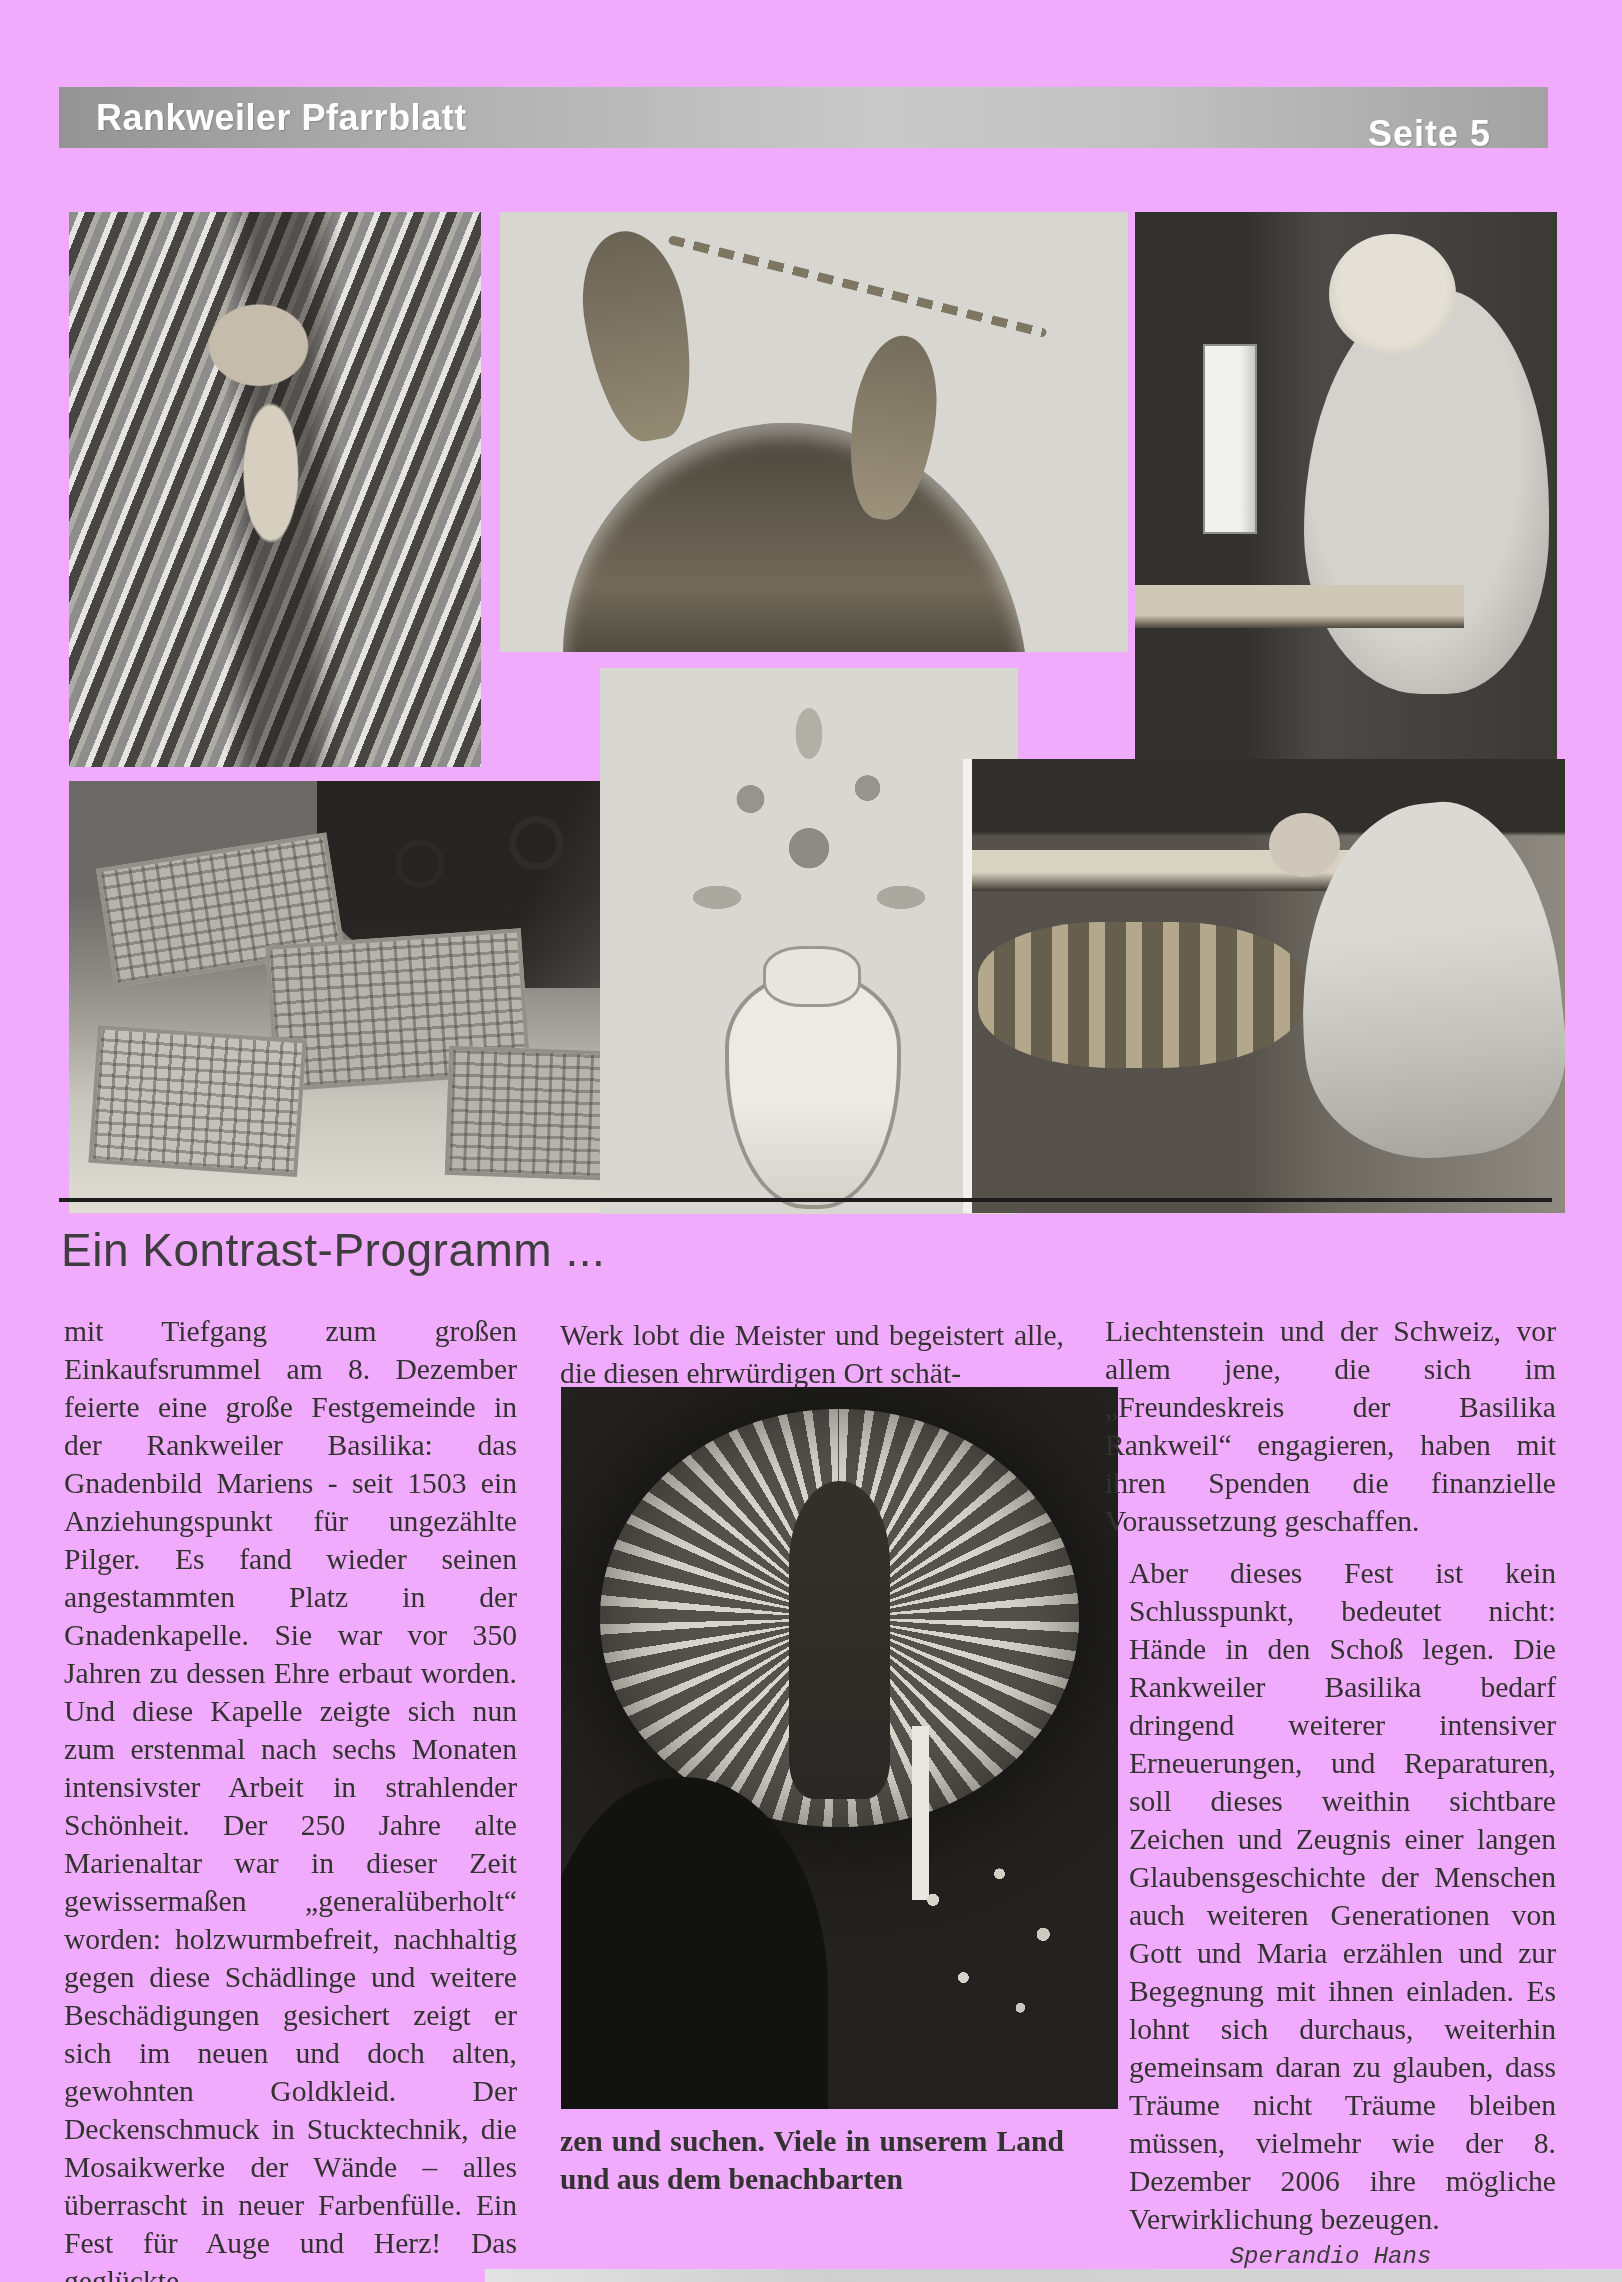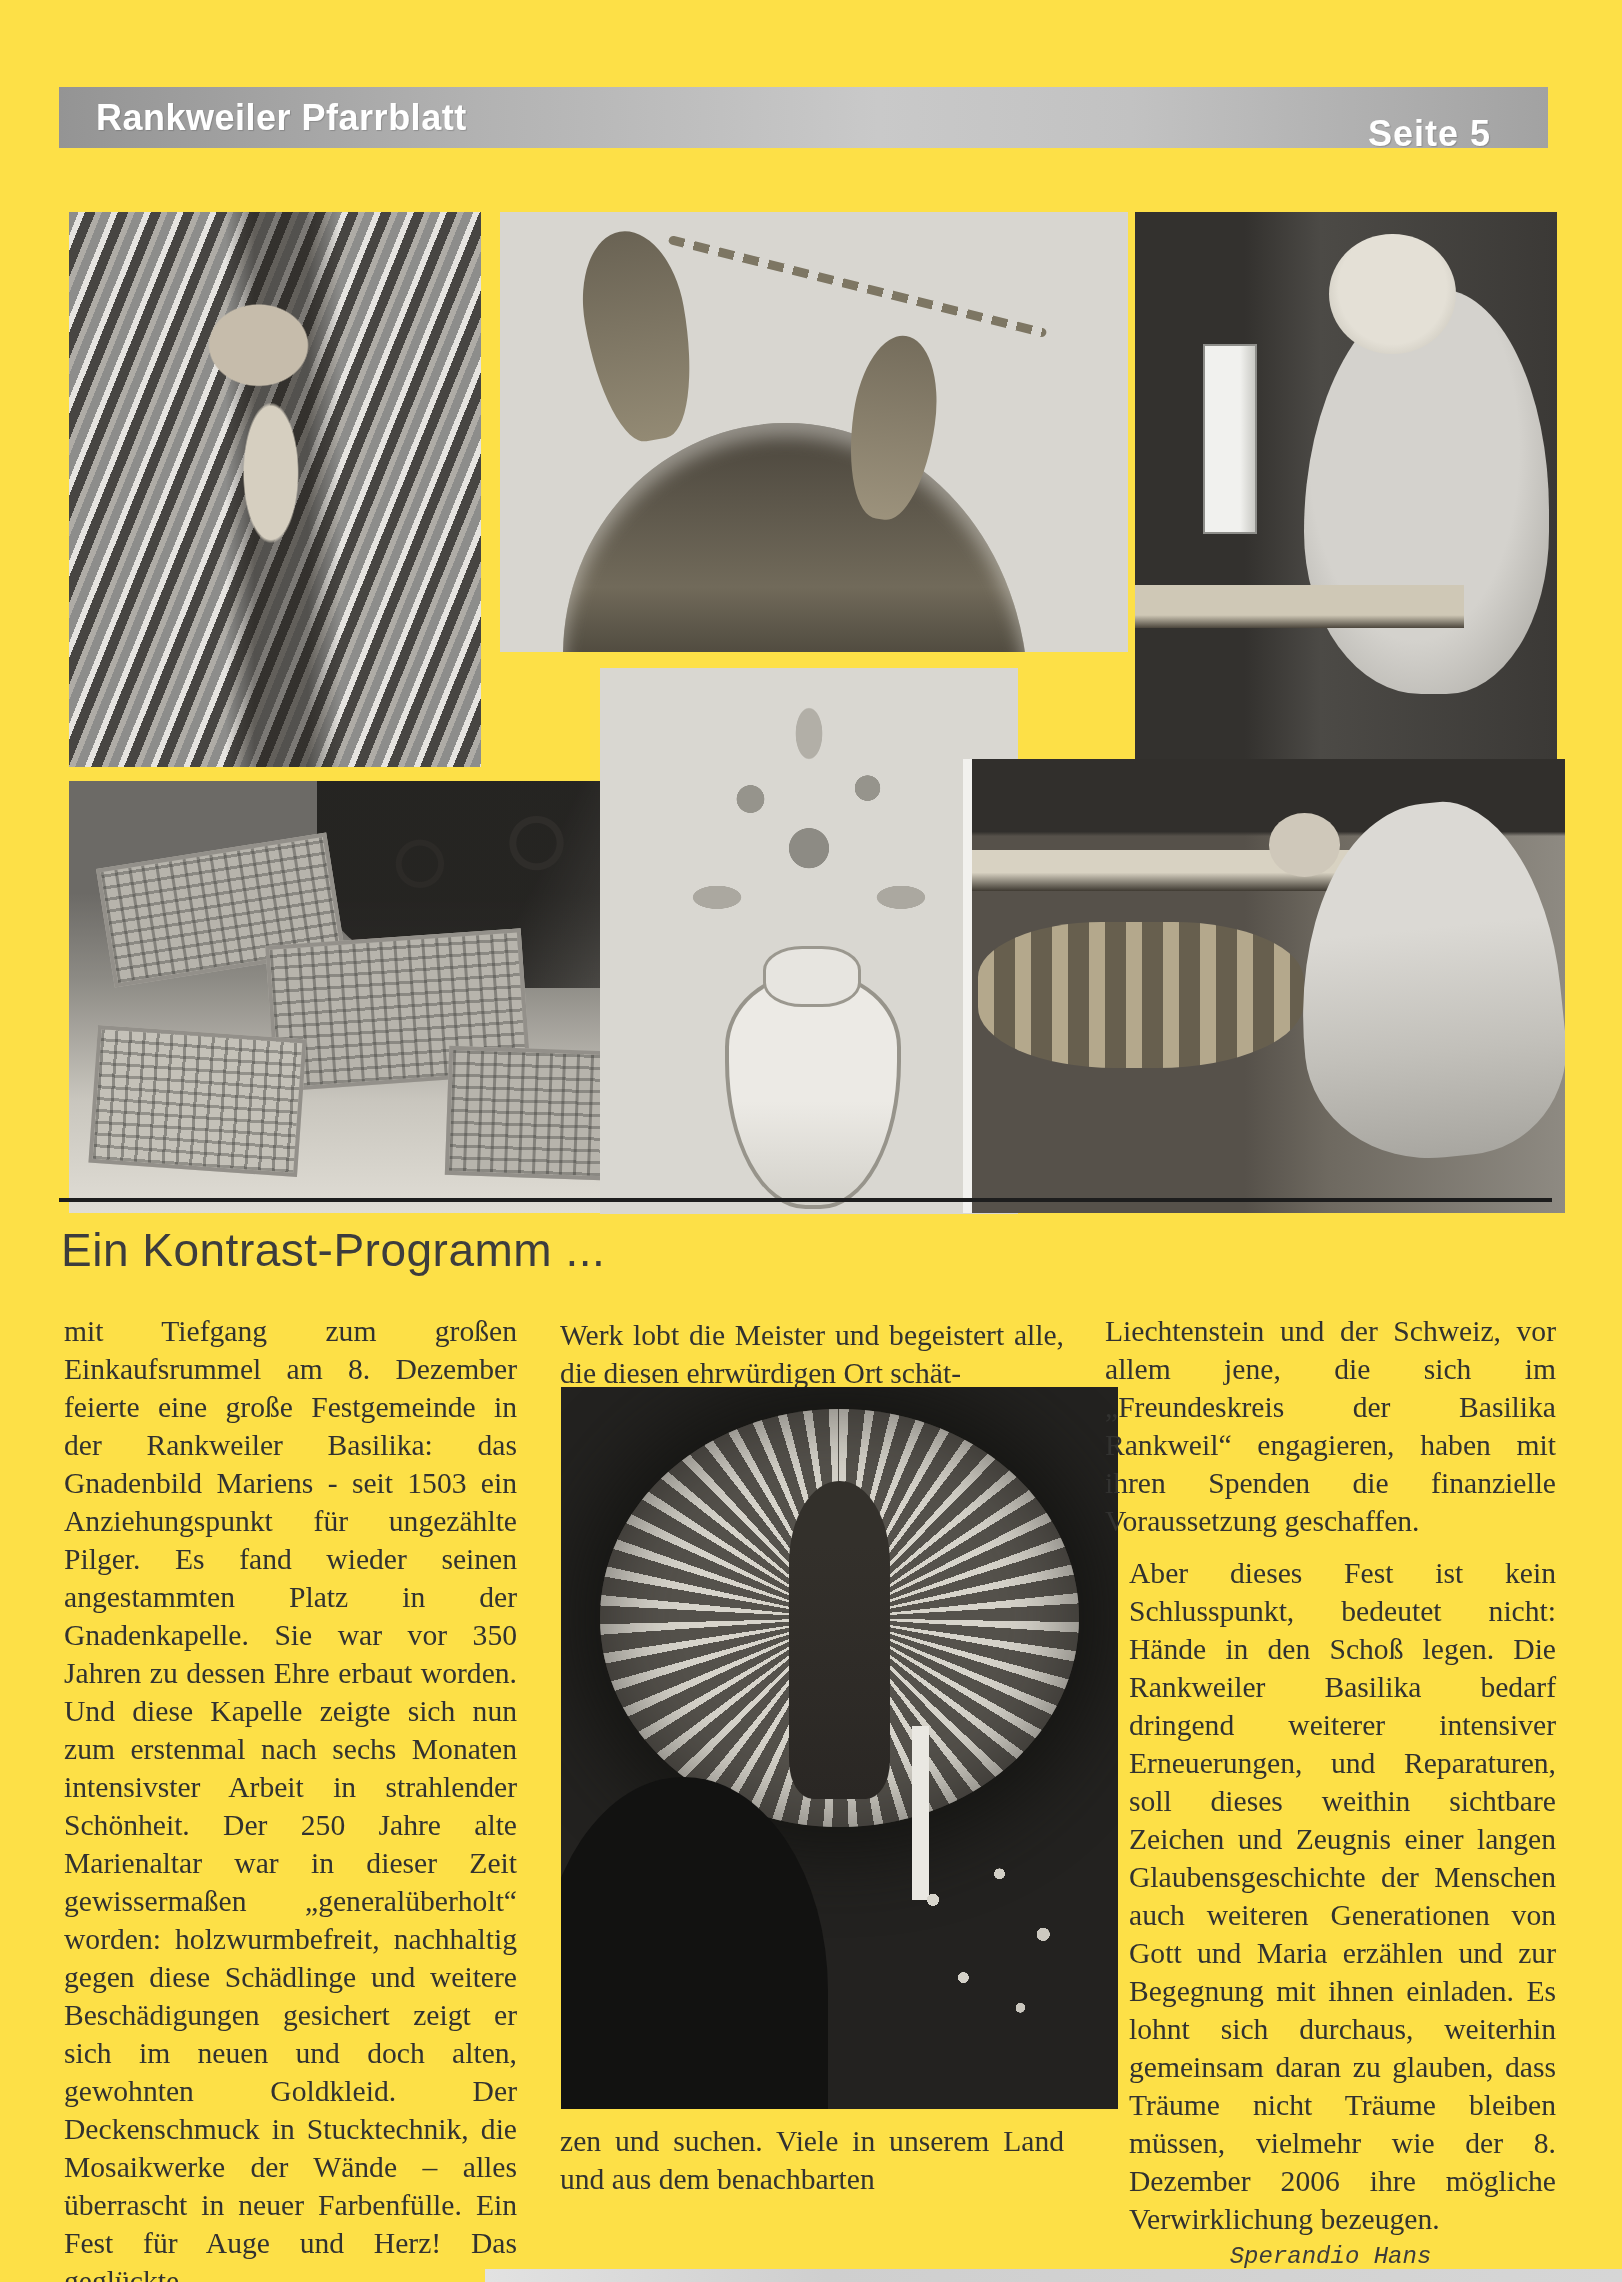--- a/index.html
+++ b/index.html
@@ -1,19 +1,19 @@
 <!DOCTYPE html>
 <html lang="de"><head>
 <meta charset="utf-8">
 <style>
   html,body{margin:0;padding:0;background:#e8e8e8;}
   .page{
     position:relative;
     width:1622px;height:2282px;
-    background:#fde047;
+    background:#f0abfc;
     overflow:hidden;
     font-family:"Liberation Serif","DejaVu Serif",serif;
     color:#303030;
   }
   
   .header-bar{
     position:absolute;left:59px;top:87px;width:1489px;height:61px;
     background:linear-gradient(90deg,#949494 0%,#b2b2b2 28%,#c9c9c9 55%,#c2c2c2 72%,#a2a2a2 100%);
     display:flex;align-items:center;justify-content:space-between;
     font-family:"Liberation Sans","DejaVu Sans",sans-serif;
@@ -138,21 +138,21 @@
   .headline{
     position:absolute;left:61px;top:1223px;width:985px;
     font-family:"Liberation Sans","DejaVu Sans",sans-serif;
     font-size:46px;font-weight:normal;color:#3d3d3d;letter-spacing:0.5px;
   }
   
   .col{position:absolute;font-size:29.6px;line-height:38px;text-align:justify;color:#323230;}
   .col p{margin:0;}
   .col1{left:64px;top:1312px;width:453px;}
   .col2-top{left:560px;top:1316px;width:504px;}
-  .col2-bottom{left:560px;top:2122px;width:504px;}
+  .col2-bottom{left:560px;top:2122px;width:504px;font-weight:bold;}
   .col3{left:1105px;top:1312px;width:451px;}
   .col3 .para2{margin-top:13.8px;margin-left:24px;}
   .byline{
     margin-top:25.6px;text-align:center;
     font-family:Liberation Mono, monospace;
     font-style:italic;font-size:24px;color:#3b3b3b;
   }
   
   .bottom-strip{position:absolute;left:485px;top:2269px;width:1138px;height:13.8px;
     background:linear-gradient(90deg,#e2e2e2 0,#cfcfcf 30%,#d6d6d6 100%);}

